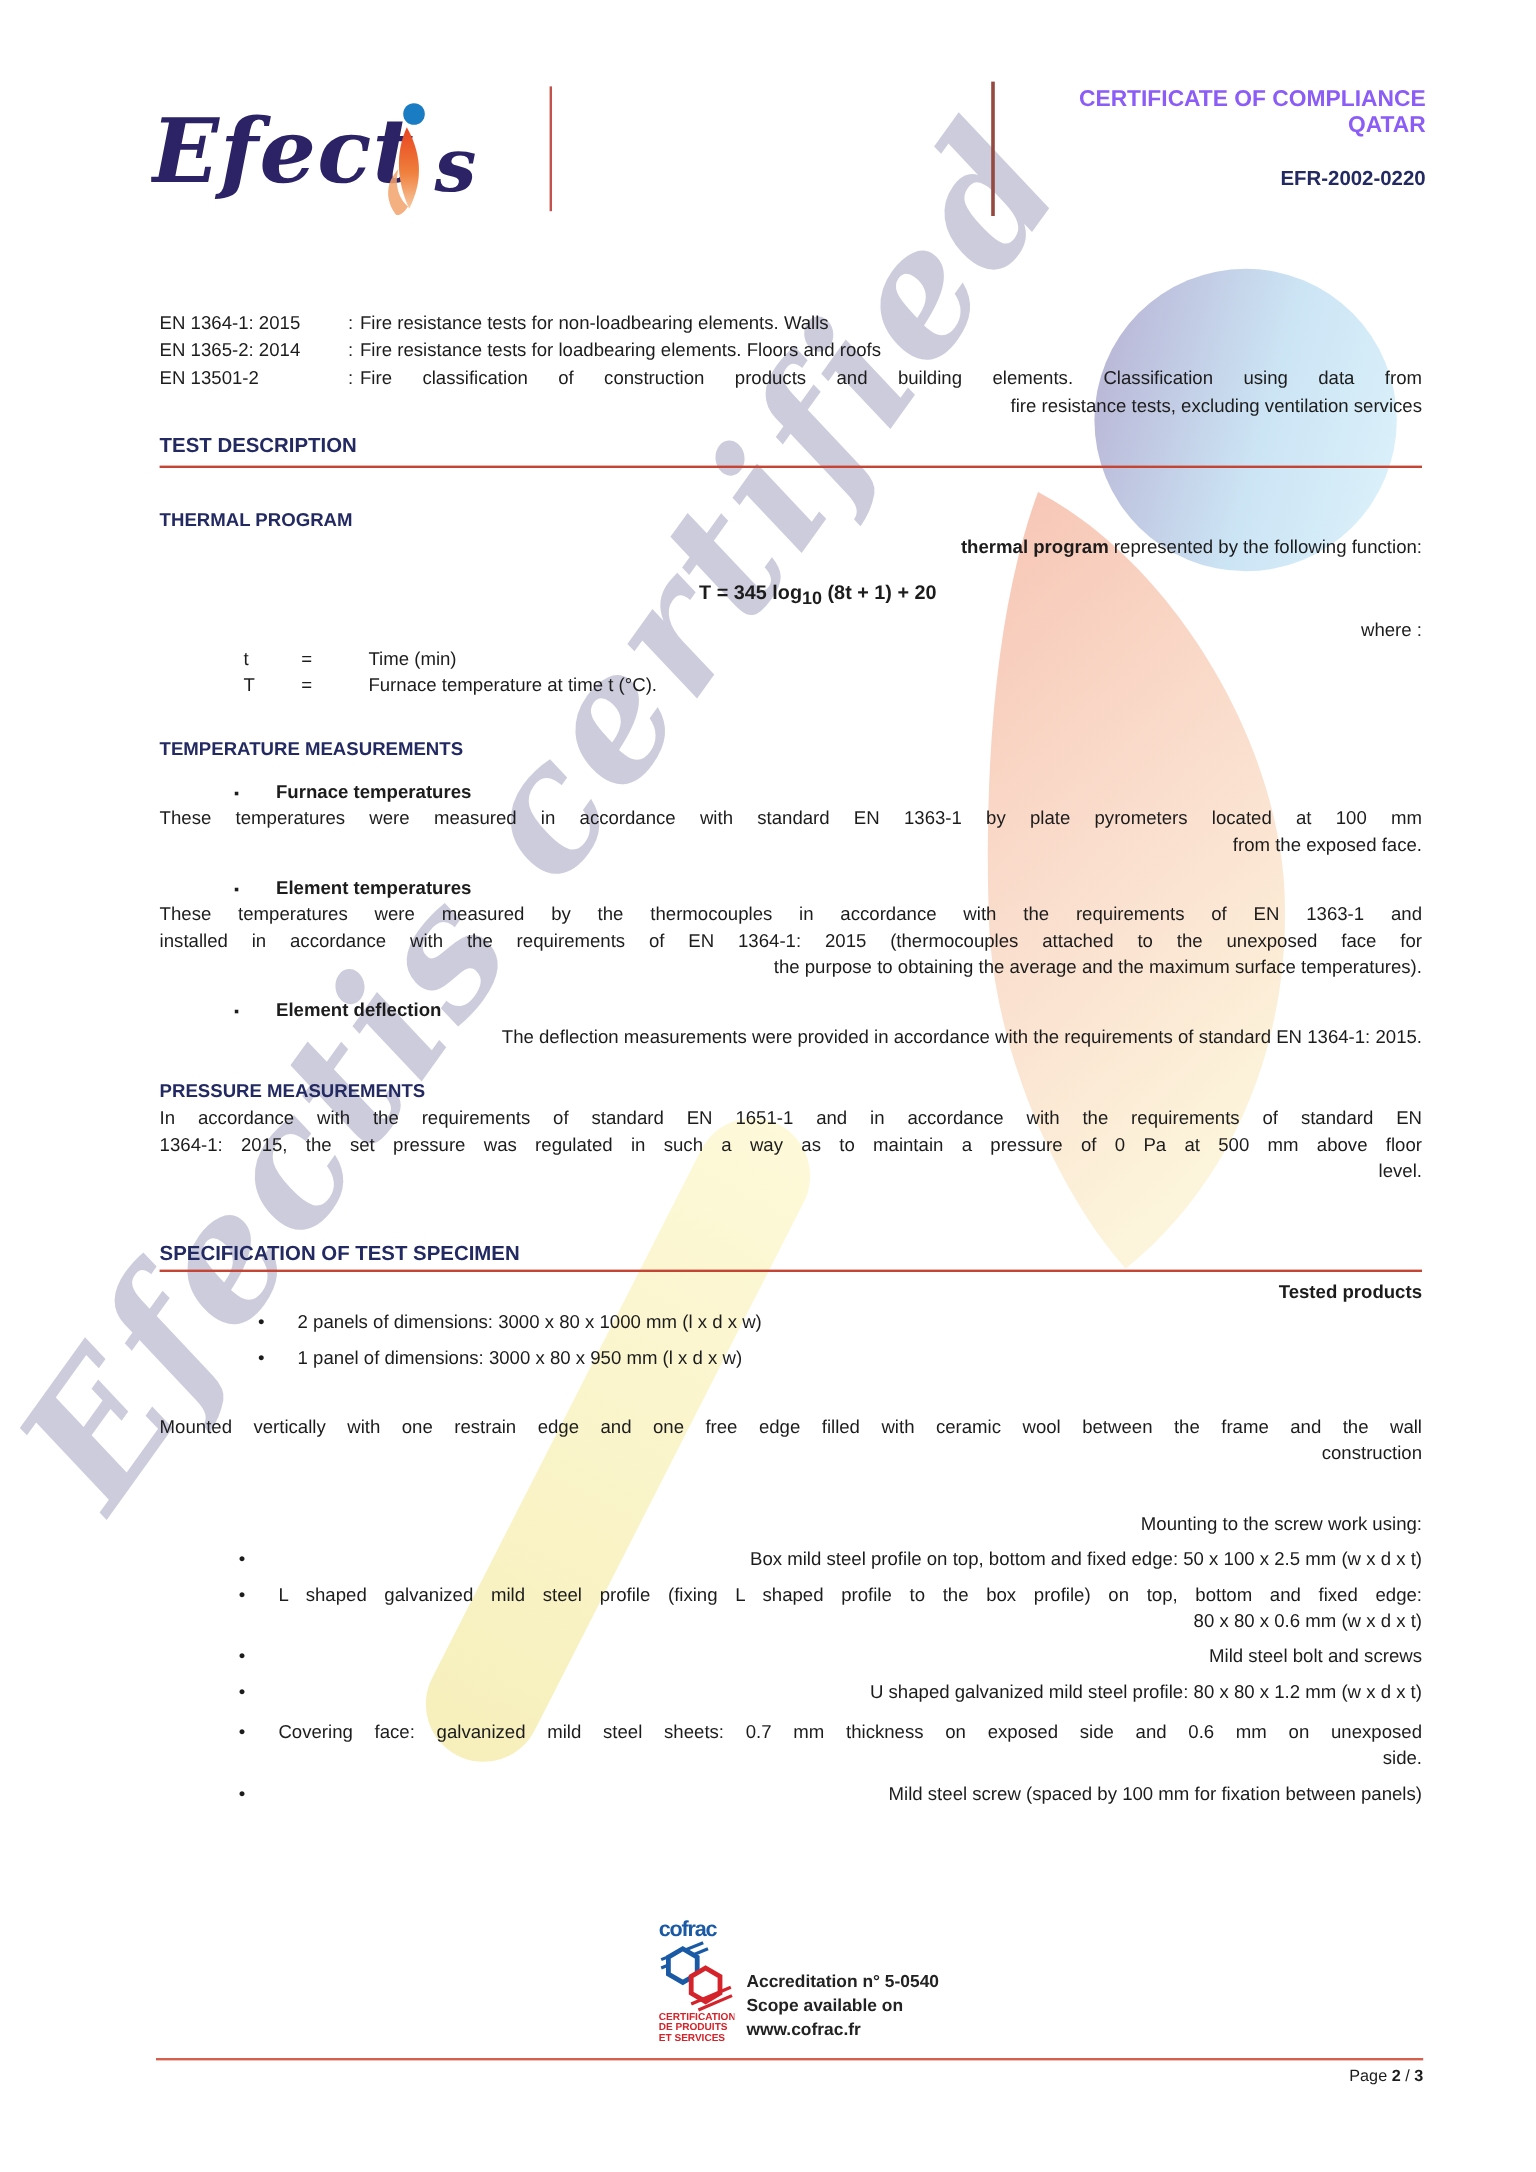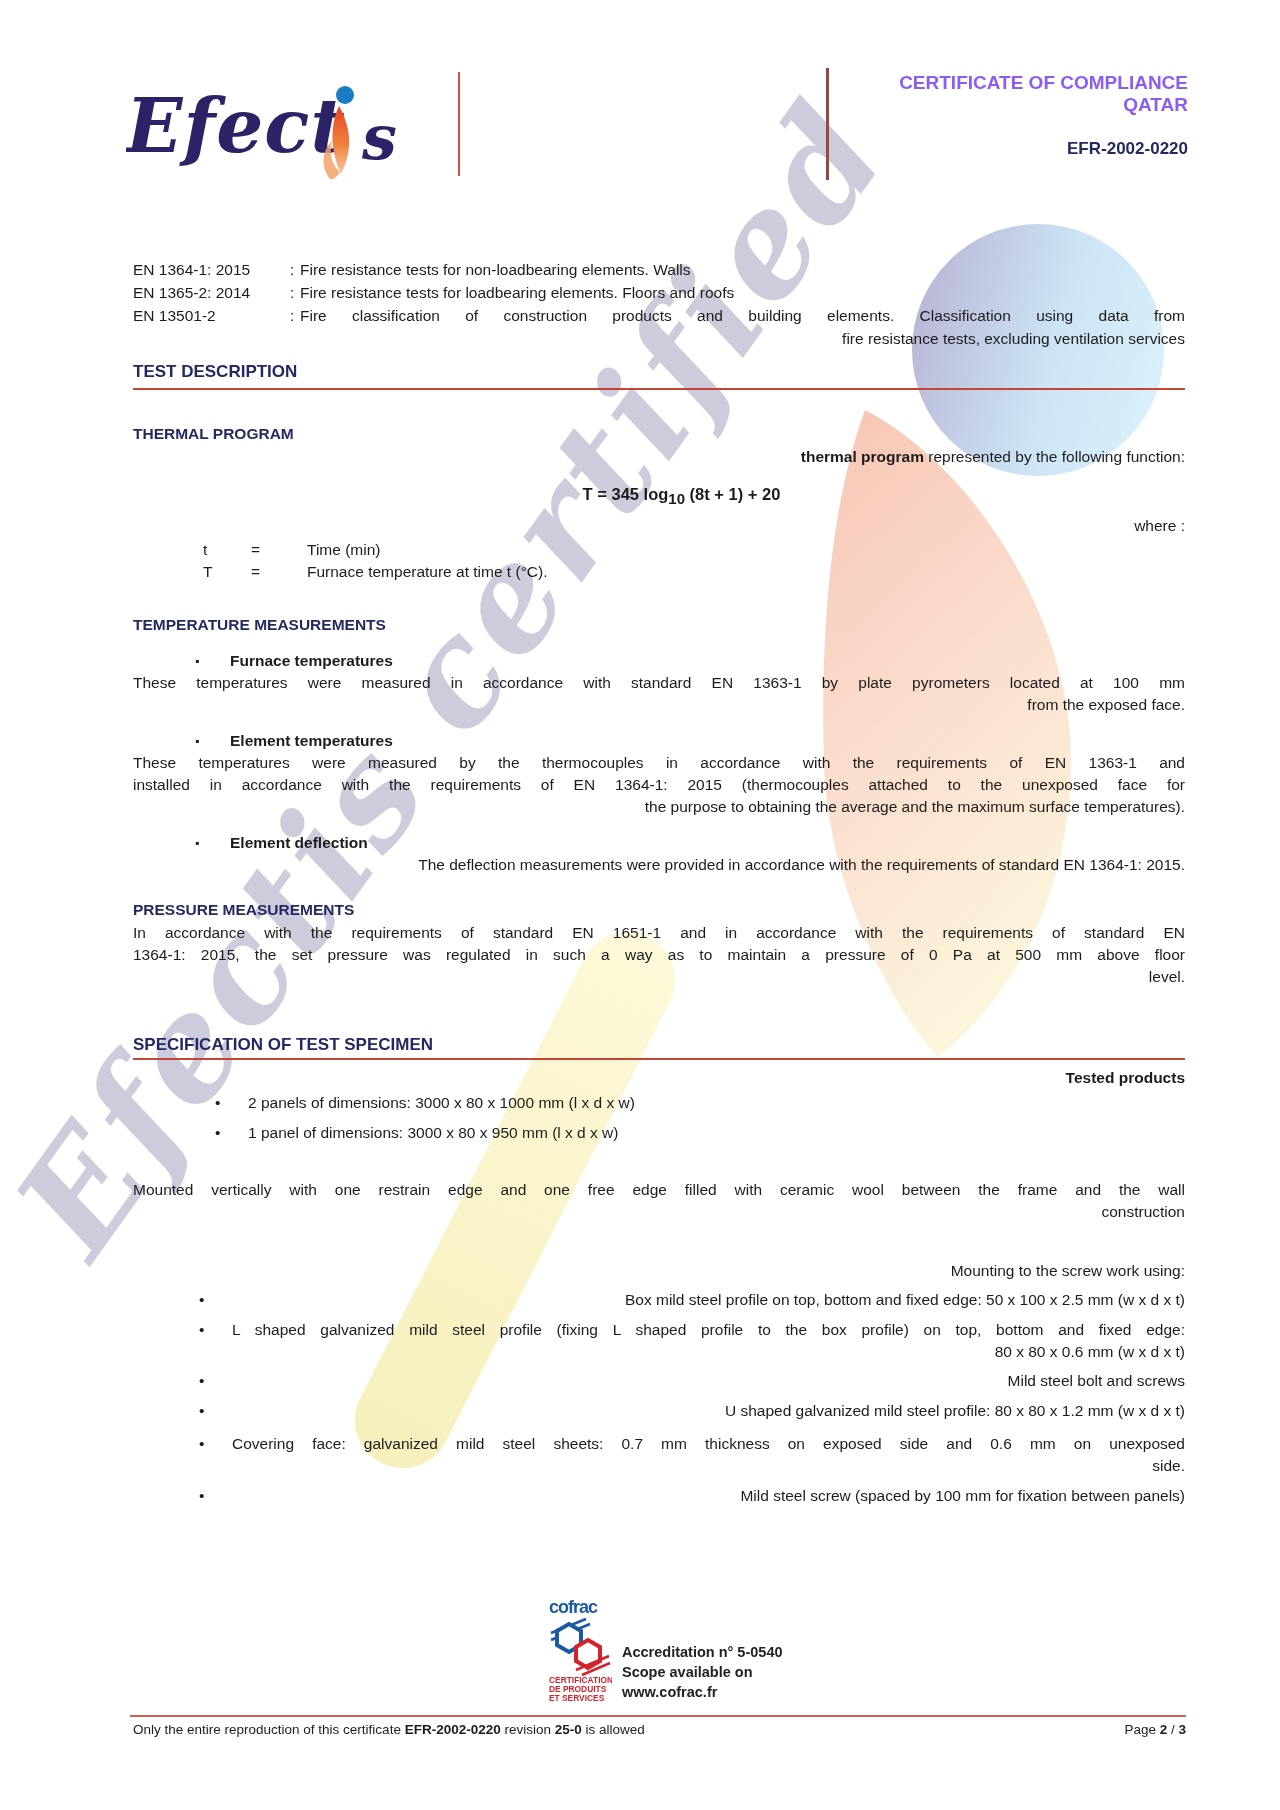--- a/index.html
+++ b/index.html
@@ -270,16 +270,15 @@
       </g>
     </svg>
     <div class="cofrac-txt">
       <div>Accreditation n° 5-0540</div>
       <div>Scope available on</div>
       <div>www.cofrac.fr</div>
     </div>
   </div>
 
   <div class="f-rule"></div>
-  <div class="f-note"><span>Only the entire reproduction of this certificate </span><b>EFR-2002-0220</b><span> revision </span><b>25-0</b><span> is allowed</span></div>
   <div class="f-page"><span>Page </span><b>2</b><span> / </span><b>3</b></div>
 
 </div>
 
 </body></html>

